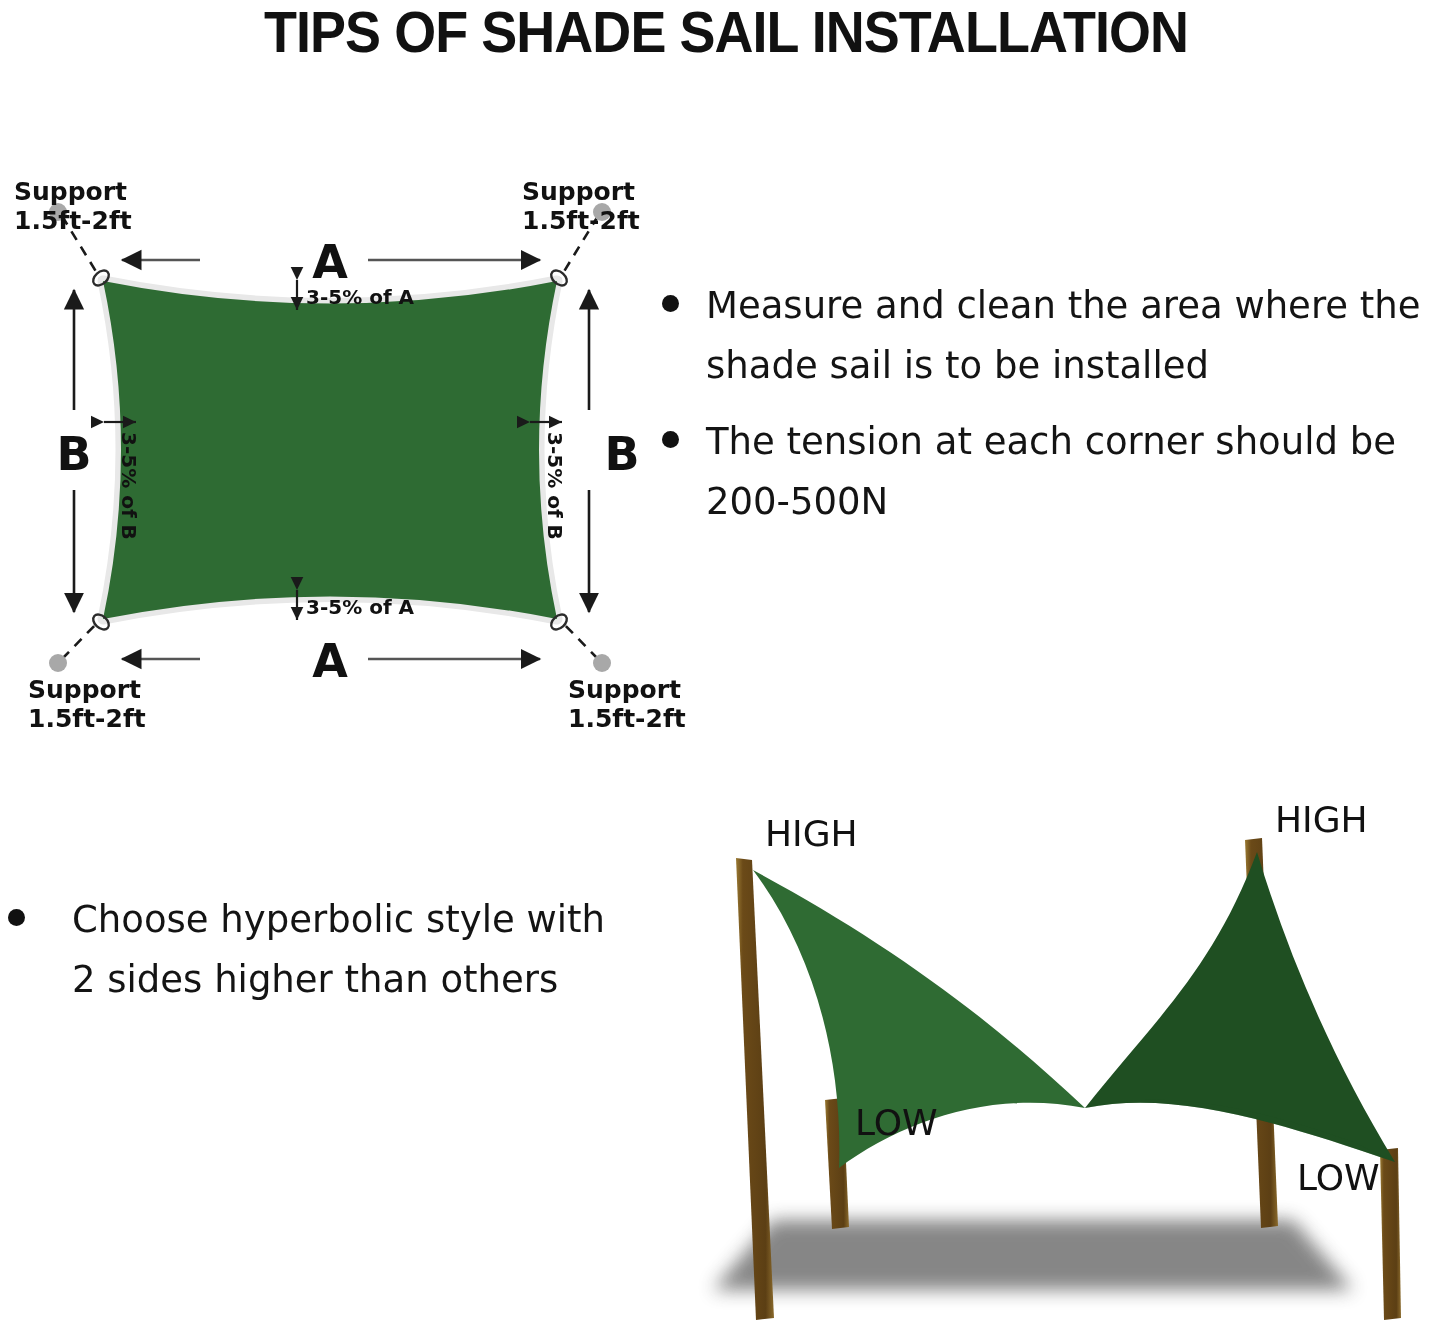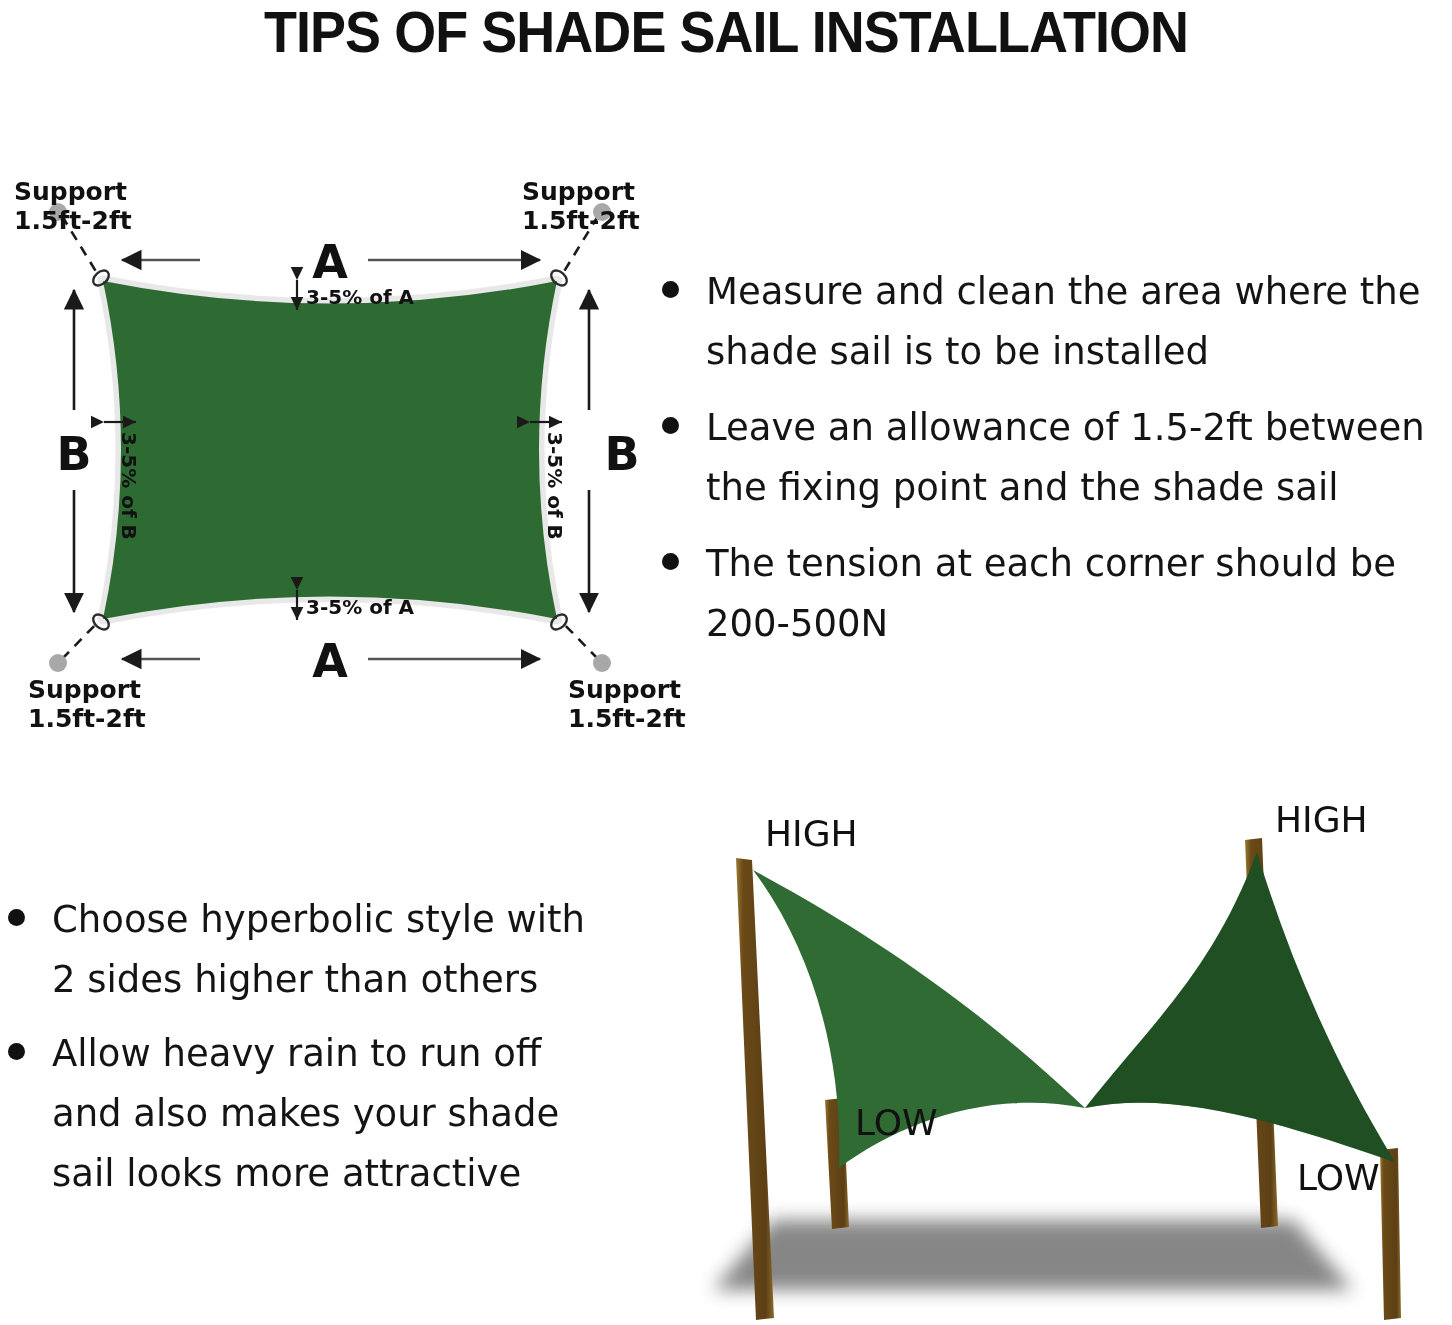--- a/index.html
+++ b/index.html
@@ -20,21 +20,21 @@
     color:#111;
     transform:scaleX(0.93);
     transform-origin:center center;
     white-space:nowrap;
   }
 
   
   .panel{position:absolute;}
 
   #diagram-rect{left:0;top:150;width:660px;height:600px;}
-  #tips-list{position:absolute;left:648px;top:262px;width:804px;}
+  #tips-list{position:absolute;left:648px;top:276px;width:804px;}
   #bottom-list{position:absolute;left:0px;top:890px;width:620px;}
   #diagram-hyper{left:640px;top:790px;width:812px;height:535px;}
 
   
   ul.bullets{list-style:none;margin:0;padding:0;}
   ul.bullets li{
     position:relative;
     padding-left:58px;
     margin-bottom:16px;
     font-family:"DejaVu Sans", sans-serif;
@@ -42,21 +42,21 @@
     line-height:1.62;
     color:#141414;
   }
   ul.bullets li .dot{
     position:absolute;left:14px;top:19px;
     width:17px;height:17px;border-radius:50%;
     background:#111;
   }
   #bottom-list ul.bullets li{
     font-size:37px;
-    padding-left:52px;
+    padding-left:72px;
     margin-bottom:14px;
   }
   #bottom-list ul.bullets li .dot{left:8px;}
 
   svg{display:block;overflow:visible;}
   .lbl{font-family:"DejaVu Sans", sans-serif;fill:#111;}
 </style>
 </head>
 <body>
 
@@ -163,38 +163,30 @@
 </div>
 
 <div id="tips-list">
   <ul class="bullets">
     <li>
       <span class="dot"></span>
       <span>Measure and clean the area where the shade sail is to be installed</span>
     </li>
     <li>
       <span class="dot"></span>
-      <span>Leave an allowance of 1.5-2ft between the fixing point and the shade sail</span>
-    </li>
-    <li>
-      <span class="dot"></span>
       <span>The tension at each corner should be 200-500N</span>
     </li>
   </ul>
 </div>
 
 <div id="bottom-list">
   <ul class="bullets">
     <li>
       <span class="dot"></span>
       <span>Choose hyperbolic style with 2 sides higher than others</span>
-    </li>
-    <li>
-      <span class="dot"></span>
-      <span>Allow heavy rain to run off and also makes your shade sail looks more attractive</span>
     </li>
   </ul>
 </div>
 
 <div class="panel" id="diagram-hyper" style="left:653px;top:790px;width:812px;height:535px;">
   <svg width="812" height="535" viewBox="0 0 812 535">
     <defs>
       <filter id="softShadow" x="-25%" y="-60%" width="150%" height="240%">
         <feGaussianBlur stdDeviation="9"></feGaussianBlur>
       </filter>

